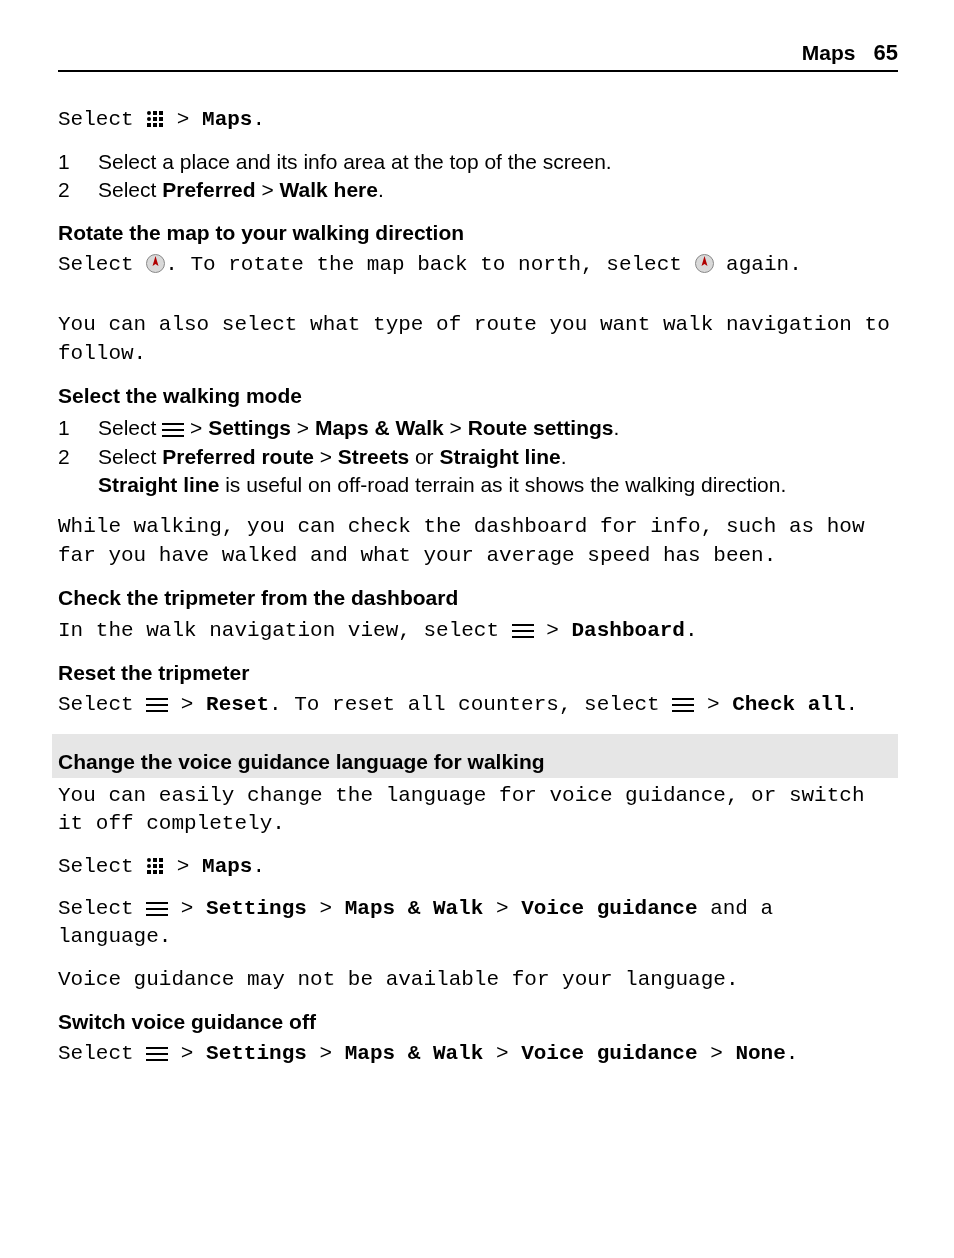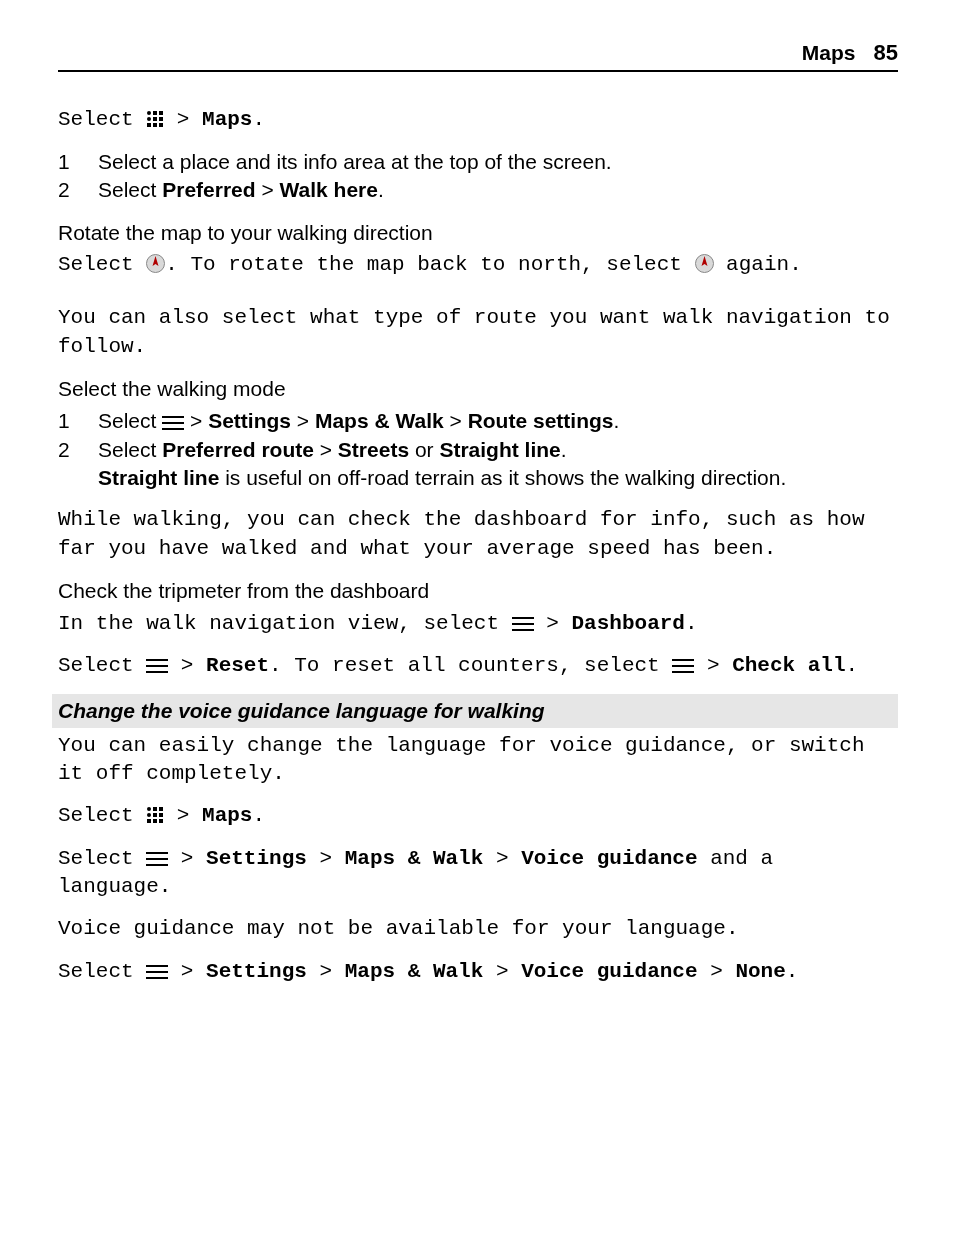--- a/index.html
+++ b/index.html
@@ -32,32 +32,31 @@
   }
   .header .pageno {
     font-weight: 700;
     font-size: 22px;
   }
   .para {
     margin: 0 0 14px 0;
     font-family: Liberation Mono, monospace;
   }
   .gap { margin-top: 26px; }
-  .gap-big { margin-top: 25px; }
+  .gap-big { margin-top: 32px; }
   b, .bold { font-weight: 700; }
   .section-heading {
-    font-weight: 400;
+    font-weight: 700;
     margin: 0 0 4px 0;
   }
   .shaded-heading {
     font-weight: 700;
     background: #e6e6e6;
-    padding: 3px 6px 2px 6px;
+    padding: 14px 6px 2px 6px;
     margin: 8px 0 4px -6px;
-    font-style: italic;
   }
   ol.steps {
     list-style: none;
     padding: 0;
     margin: 0 0 14px 0;
   }
   ol.steps li {
     display: flex;
     margin: 0;
     padding: 0;
@@ -83,21 +82,21 @@
     display: block;
   }
 </style>
 </head>
 <body>
 
 <div class="page">
 
   <div class="header">
     <span class="title">Maps</span>
-    <span class="pageno">85</span>
+    <span class="pageno">65</span>
   </div>
 
   <p class="para">
     <span>Select </span>
     <span class="ico ico-grid">
       <svg width="18" height="18" viewBox="0 0 18 18">
         <circle cx="3" cy="3" r="2" fill="#000"></circle>
         <circle cx="3" cy="9" r="2" fill="#000"></circle>
         <rect x="7" y="1" width="4" height="4" fill="#000"></rect>
         <rect x="13" y="1" width="4" height="4" fill="#000"></rect>
@@ -180,20 +179,21 @@
     <span class="ico ico-menu">
       <svg width="22" height="16" viewBox="0 0 22 16">
         <line x1="0" y1="2" x2="22" y2="2" stroke="#000" stroke-width="2"></line>
         <line x1="0" y1="8" x2="22" y2="8" stroke="#000" stroke-width="2"></line>
         <line x1="0" y1="14" x2="22" y2="14" stroke="#000" stroke-width="2"></line>
       </svg>
     </span>
     <span> &gt; </span><b>Dashboard</b><span>.</span>
   </p>
 
+  <p class="section-heading">Reset the tripmeter</p>
   <p class="para">
     <span>Select </span>
     <span class="ico ico-menu">
       <svg width="22" height="16" viewBox="0 0 22 16">
         <line x1="0" y1="2" x2="22" y2="2" stroke="#000" stroke-width="2"></line>
         <line x1="0" y1="8" x2="22" y2="8" stroke="#000" stroke-width="2"></line>
         <line x1="0" y1="14" x2="22" y2="14" stroke="#000" stroke-width="2"></line>
       </svg>
     </span>
     <span> &gt; </span><b>Reset</b><span>. To reset all counters, select </span>
@@ -236,20 +236,21 @@
         <line x1="0" y1="2" x2="22" y2="2" stroke="#000" stroke-width="2"></line>
         <line x1="0" y1="8" x2="22" y2="8" stroke="#000" stroke-width="2"></line>
         <line x1="0" y1="14" x2="22" y2="14" stroke="#000" stroke-width="2"></line>
       </svg>
     </span>
     <span> &gt; </span><b>Settings</b><span> &gt; </span><b>Maps &amp; Walk</b><span> &gt; </span><b>Voice guidance</b><span> and a language.</span>
   </p>
 
   <p class="para">Voice guidance may not be available for your language.</p>
 
+  <p class="section-heading gap">Switch voice guidance off</p>
   <p class="para">
     <span>Select </span>
     <span class="ico ico-menu">
       <svg width="22" height="16" viewBox="0 0 22 16">
         <line x1="0" y1="2" x2="22" y2="2" stroke="#000" stroke-width="2"></line>
         <line x1="0" y1="8" x2="22" y2="8" stroke="#000" stroke-width="2"></line>
         <line x1="0" y1="14" x2="22" y2="14" stroke="#000" stroke-width="2"></line>
       </svg>
     </span>
     <span> &gt; </span><b>Settings</b><span> &gt; </span><b>Maps &amp; Walk</b><span> &gt; </span><b>Voice guidance</b><span> &gt; </span><b>None</b><span>.</span>

